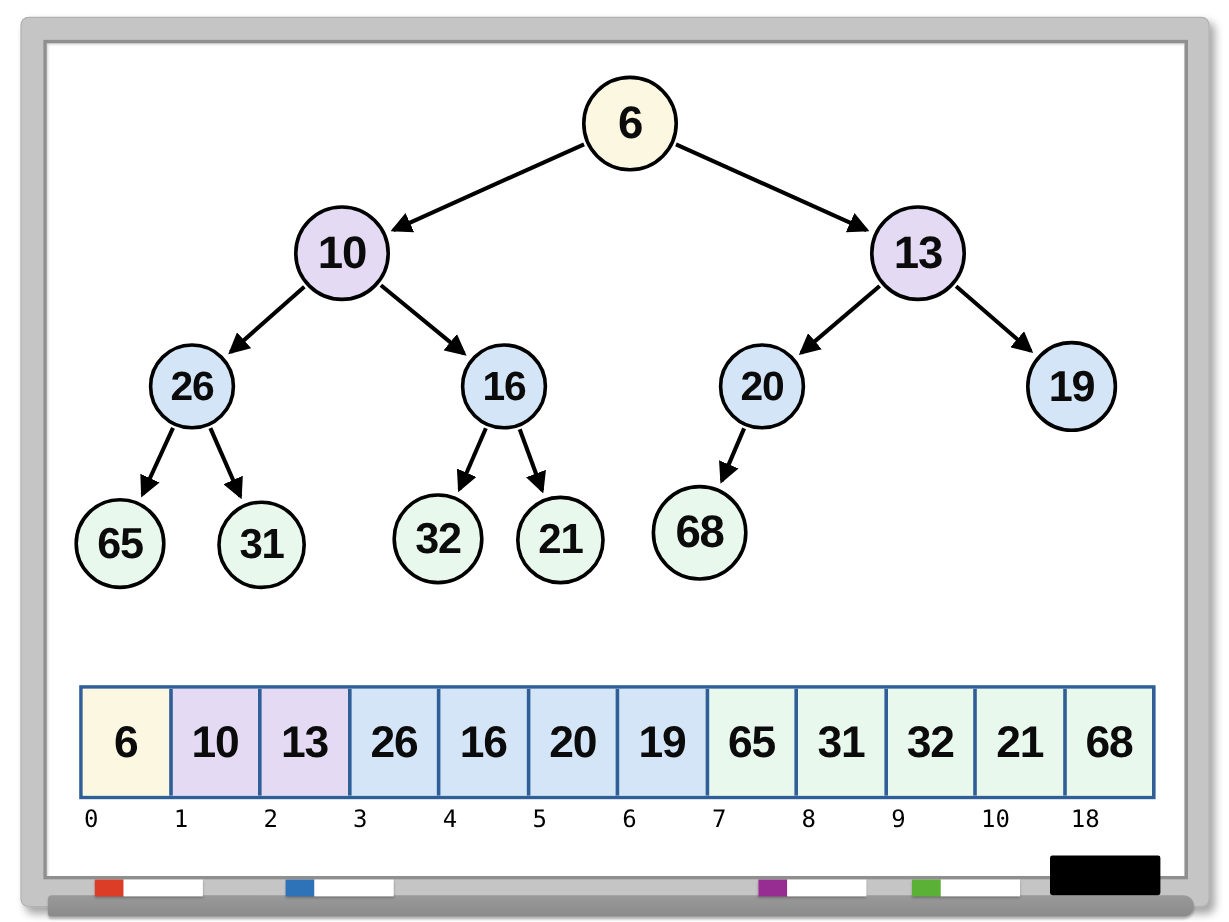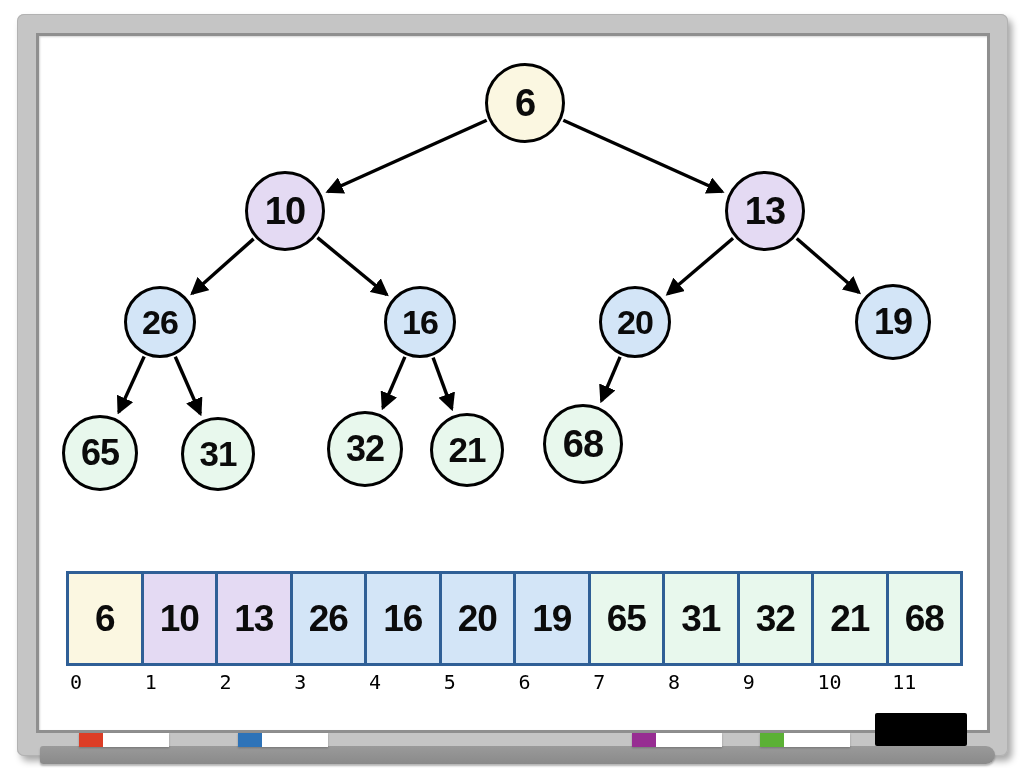--- a/index.html
+++ b/index.html
@@ -124,21 +124,21 @@
       <span>1</span>
       <span>2</span>
       <span>3</span>
       <span>4</span>
       <span>5</span>
       <span>6</span>
       <span>7</span>
       <span>8</span>
       <span>9</span>
       <span>10</span>
-      <span>11</span>
+      <span>18</span>
     </div>
 
   <div class="tray"></div>
   <div id="tools-layer">
       <div class="marker" style="left: 79px;">
         <div class="tip" style="background: rgb(220, 61, 38);"></div>
         <div class="body"></div>
       </div>
       <div class="marker" style="left: 238px;">
         <div class="tip" style="background: rgb(46, 115, 184);"></div>

